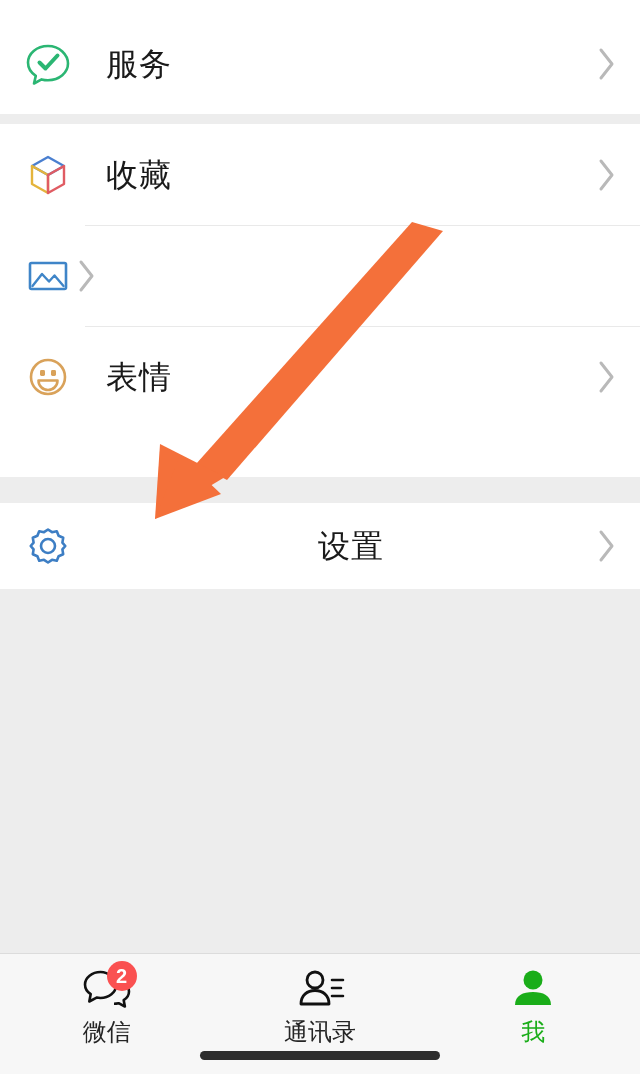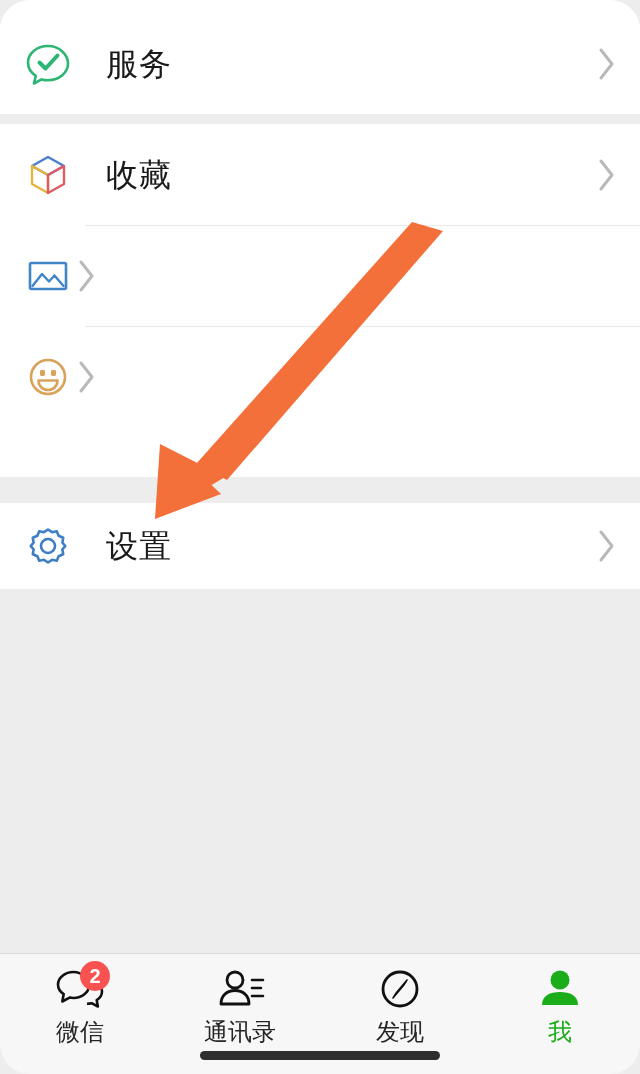--- a/index.html
+++ b/index.html
@@ -7,21 +7,20 @@
     width:640px; height:1074px;
     background:#ededed;
     font-family:"Liberation Sans", "DejaVu Sans", sans-serif;
     overflow:hidden;
   }
   #screen {
     position:relative;
     width:640px; height:1074px;
     background:#ededed;
     overflow:hidden;
-    border-radius:30px;
   }
 
   
   .top-sliver {
     position:absolute; left:0; top:0; width:640px; height:13px;
     background:#ffffff;
   }
 
   
   .card {
@@ -55,21 +54,21 @@
   }
   .chev {
     width:22px; height:36px; min-width:22px;
     display:flex; align-items:center; justify-content:center;
   }
 
   
   #card-services { top:13px; height:101px; }
   #card-main     { top:124px; height:353px; }
   #card-settings { top:503px; height:86px; }
-  #card-settings .row { height:86px; }
+  #card-settings .row { height:86px;text-align:center; }
 
   
   #annotation-arrow {
     position:absolute; left:0; top:0;
     width:640px; height:1074px;
     pointer-events:none;
   }
 
   
   #tabbar {
@@ -180,20 +179,21 @@
 
     <div class="row">
       <span class="row-icon">
         <svg width="52" height="52" viewBox="0 0 52 52">
           <circle cx="26" cy="26" r="17" fill="none" stroke="#d9a25a" stroke-width="2.6"></circle>
           <rect x="18" y="19" width="5" height="6" rx="1.4" fill="#d9a25a"></rect>
           <rect x="29" y="19" width="5" height="6" rx="1.4" fill="#d9a25a"></rect>
           <path d="M16.5 29.5 L35.5 29.5 A9.5 9.5 0 0 1 16.5 29.5 Z" fill="none" stroke="#d9a25a" stroke-width="2.6" stroke-linejoin="round"></path>
         </svg>
       </span>
+      <span class="row-label">表情</span>
       <span class="chev">
         <svg width="20" height="34" viewBox="0 0 20 34">
           <path d="M4 3 L15 17 L4 31" fill="none" stroke="#b9b9b9" stroke-width="3" stroke-linecap="round" stroke-linejoin="round"></path>
         </svg>
       </span>
     </div>
   </div>
 
   <div class="card" id="card-settings">
     <div class="row">
@@ -235,29 +235,20 @@
       <span class="tab-icon-wrap">
         <svg width="52" height="46" viewBox="0 0 52 46">
           <circle cx="21" cy="13" r="8" fill="none" stroke="#111111" stroke-width="2.8"></circle>
           <path d="M7 37 C7 28 13.5 23.5 21 23.5 C28.5 23.5 35 28 35 37 Z" fill="none" stroke="#111111" stroke-width="2.8" stroke-linejoin="round"></path>
           <path d="M38 13 L49 13 M38 21 L47 21 M38 29 L49 29" fill="none" stroke="#111111" stroke-width="2.6" stroke-linecap="round"></path>
         </svg>
       </span>
       <span class="tab-label">通讯录</span>
     </div>
 
-    <div class="tab">
-      <span class="tab-icon-wrap">
-        <svg width="52" height="46" viewBox="0 0 52 46">
-          <circle cx="26" cy="22" r="17" fill="none" stroke="#111111" stroke-width="2.8"></circle>
-          <path d="M33 13 L22.5 25.5 L19 31 L29.5 18.5 Z" fill="#111111" stroke="#111111" stroke-width="1.6" stroke-linejoin="round"></path>
-        </svg>
-      </span>
-      <span class="tab-label">发现</span>
-    </div>
 
     <div class="tab active">
       <span class="tab-icon-wrap">
         <svg width="52" height="46" viewBox="0 0 52 46">
           <circle cx="26" cy="13" r="9.5" fill="#1aad19"></circle>
           <path d="M8 38 C8 28.5 16 25 26 25 C36 25 44 28.5 44 38 Z" fill="#1aad19"></path>
         </svg>
       </span>
       <span class="tab-label">我</span>
     </div>

